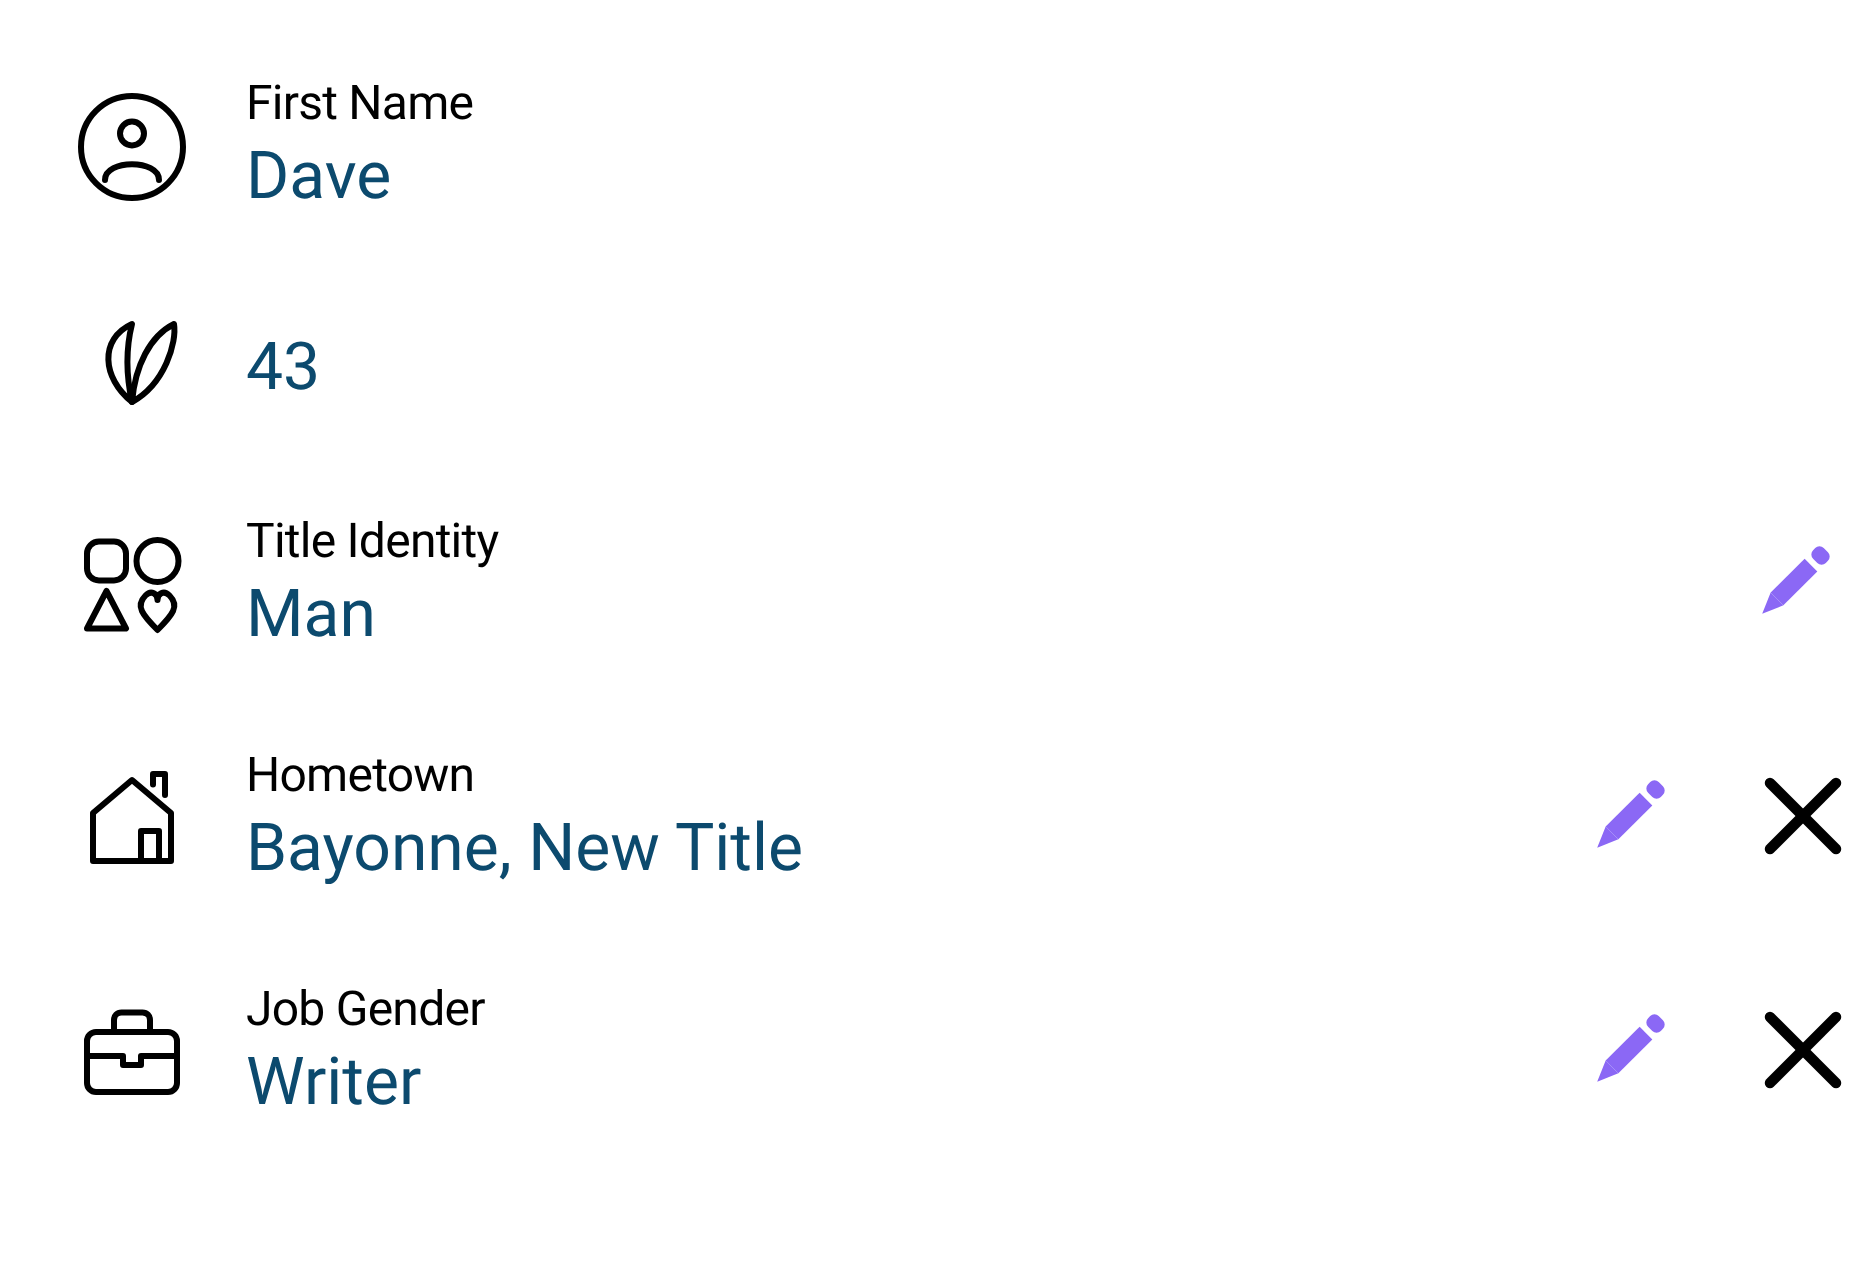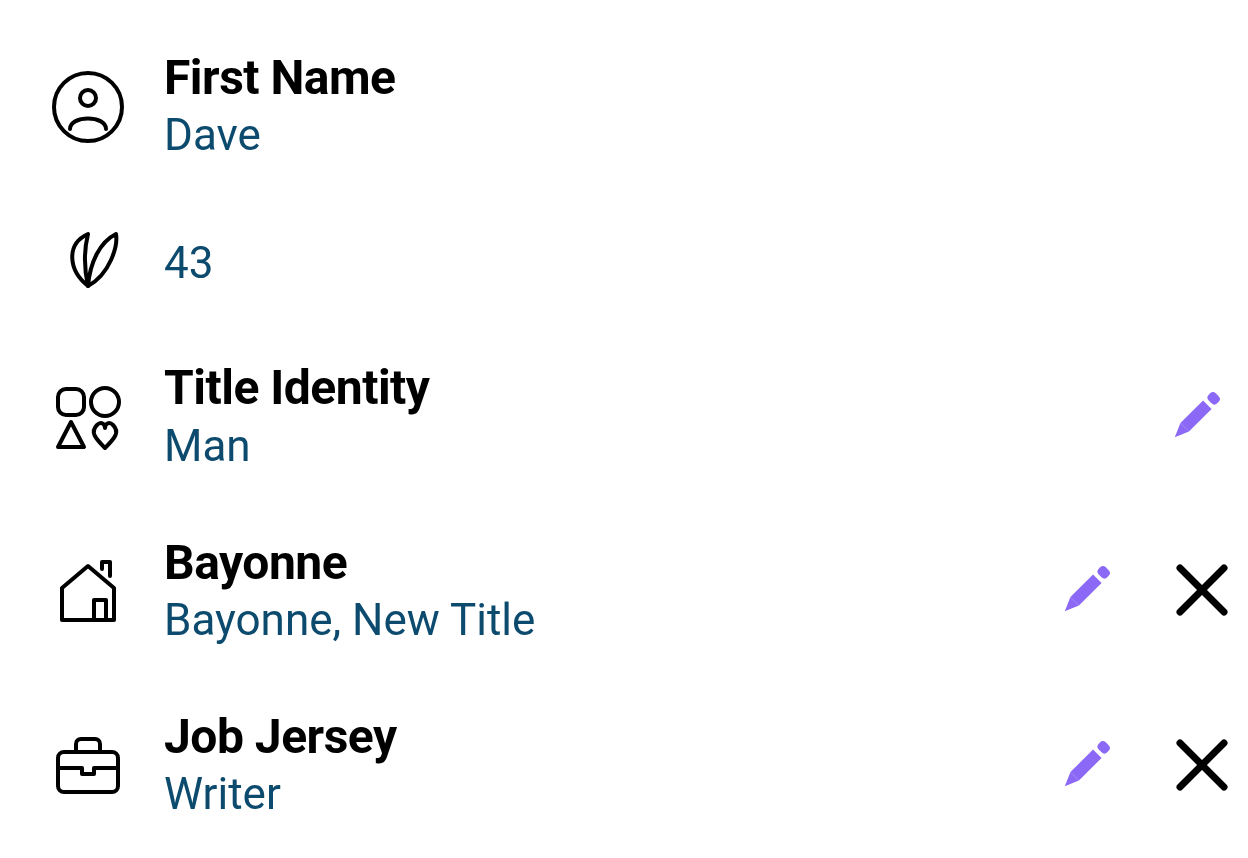--- a/index.html
+++ b/index.html
@@ -35,22 +35,22 @@
   .row-icon svg {
     width: 76px;
     height: 76px;
   }
   .row-text {
     flex: 1;
     display: flex;
     flex-direction: column;
   }
   .row-label {
-    font-size: 48px;
-    font-weight: 700;
+    font-size: 32px;
+    font-weight: 400;
     color: #000000;
     line-height: 1.15;
     letter-spacing: -0.5px;
   }
   .row-value {
     font-size: 44px;
     color: #0c4a6e;
     line-height: 1.3;
     margin-top: 2px;
   }
@@ -141,21 +141,21 @@
 
   <div class="profile-row">
     <span class="row-icon">
       <svg viewBox="0 0 76 76" fill="none" stroke="#000" stroke-width="4" stroke-linecap="round" stroke-linejoin="round">
         <path d="M12 66 L12 34 L38 12 L64 34 L64 66 Z"></path>
         <path d="M44 66 L44 46 L56 46 L56 66"></path>
         <path d="M52 15 L52 8 L60 8 L60 22"></path>
       </svg>
     </span>
     <div class="row-text">
-      <div class="row-label">Bayonne</div>
+      <div class="row-label">Hometown</div>
       <div class="row-value">Bayonne, New Title</div>
     </div>
     <div class="row-actions">
       <button class="action-btn edit-btn">
         <span>
           <svg viewBox="0 0 72 72">
             <g transform="rotate(45 36 36)">
               <rect x="30" y="6" width="12" height="10" rx="4" fill="#8B68F5"></rect>
               <rect x="30" y="20" width="12" height="32" fill="#8B68F5"></rect>
               <path d="M30 52 L42 52 L36 66 Z" fill="#8B68F5"></path>
@@ -176,21 +176,21 @@
 
   <div class="profile-row">
     <span class="row-icon">
       <svg viewBox="0 0 76 76" fill="none" stroke="#000" stroke-width="4" stroke-linecap="round" stroke-linejoin="round">
         <rect x="8" y="24" width="60" height="40" rx="6"></rect>
         <path d="M26 24 L26 16 C26 13 28 11 31 11 L45 11 C48 11 50 13 50 16 L50 24"></path>
         <path d="M8 40 L32 40 L32 46 L44 46 L44 40 L68 40"></path>
       </svg>
     </span>
     <div class="row-text">
-      <div class="row-label">Job Jersey</div>
+      <div class="row-label">Job Gender</div>
       <div class="row-value">Writer</div>
     </div>
     <div class="row-actions">
       <button class="action-btn edit-btn">
         <span>
           <svg viewBox="0 0 72 72">
             <g transform="rotate(45 36 36)">
               <rect x="30" y="6" width="12" height="10" rx="4" fill="#8B68F5"></rect>
               <rect x="30" y="20" width="12" height="32" fill="#8B68F5"></rect>
               <path d="M30 52 L42 52 L36 66 Z" fill="#8B68F5"></path>

